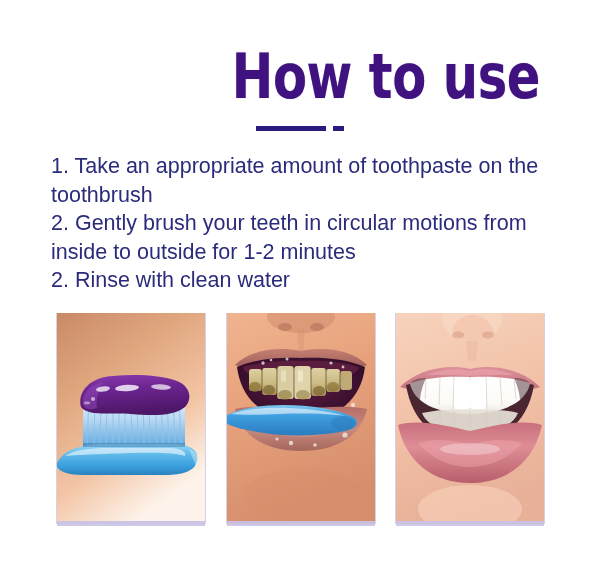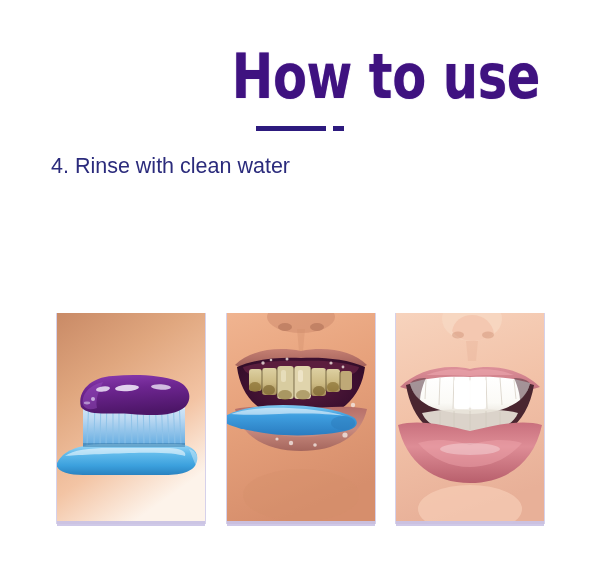--- a/index.html
+++ b/index.html
@@ -112,21 +112,23 @@
 <div id="title-block">
   <span id="page-title">How to use</span>
 </div>
 
 <div id="divider">
   <div id="divider-bar-long"></div>
   <div id="divider-bar-short"></div>
 </div>
 
 <div id="steps">
-  <div class="step-line">4. Rinse with clean water</div>
+  <div class="step-line">1. Take an appropriate amount of toothpaste on the toothbrush</div>
+  <div class="step-line">2. Gently brush your teeth in circular motions from inside to outside for 1-2 minutes</div>
+  <div class="step-line">2. Rinse with clean water</div>
 </div>
 
 <div id="photo-row">
 
   <div class="photo">
     <svg viewBox="0 0 148 211" preserveAspectRatio="none">
       <defs>
         <linearGradient id="p1bg" x1="0" y1="0" x2="0.5" y2="1">
           <stop offset="0%" stop-color="#c98a66"></stop>
           <stop offset="35%" stop-color="#e0a77f"></stop>

